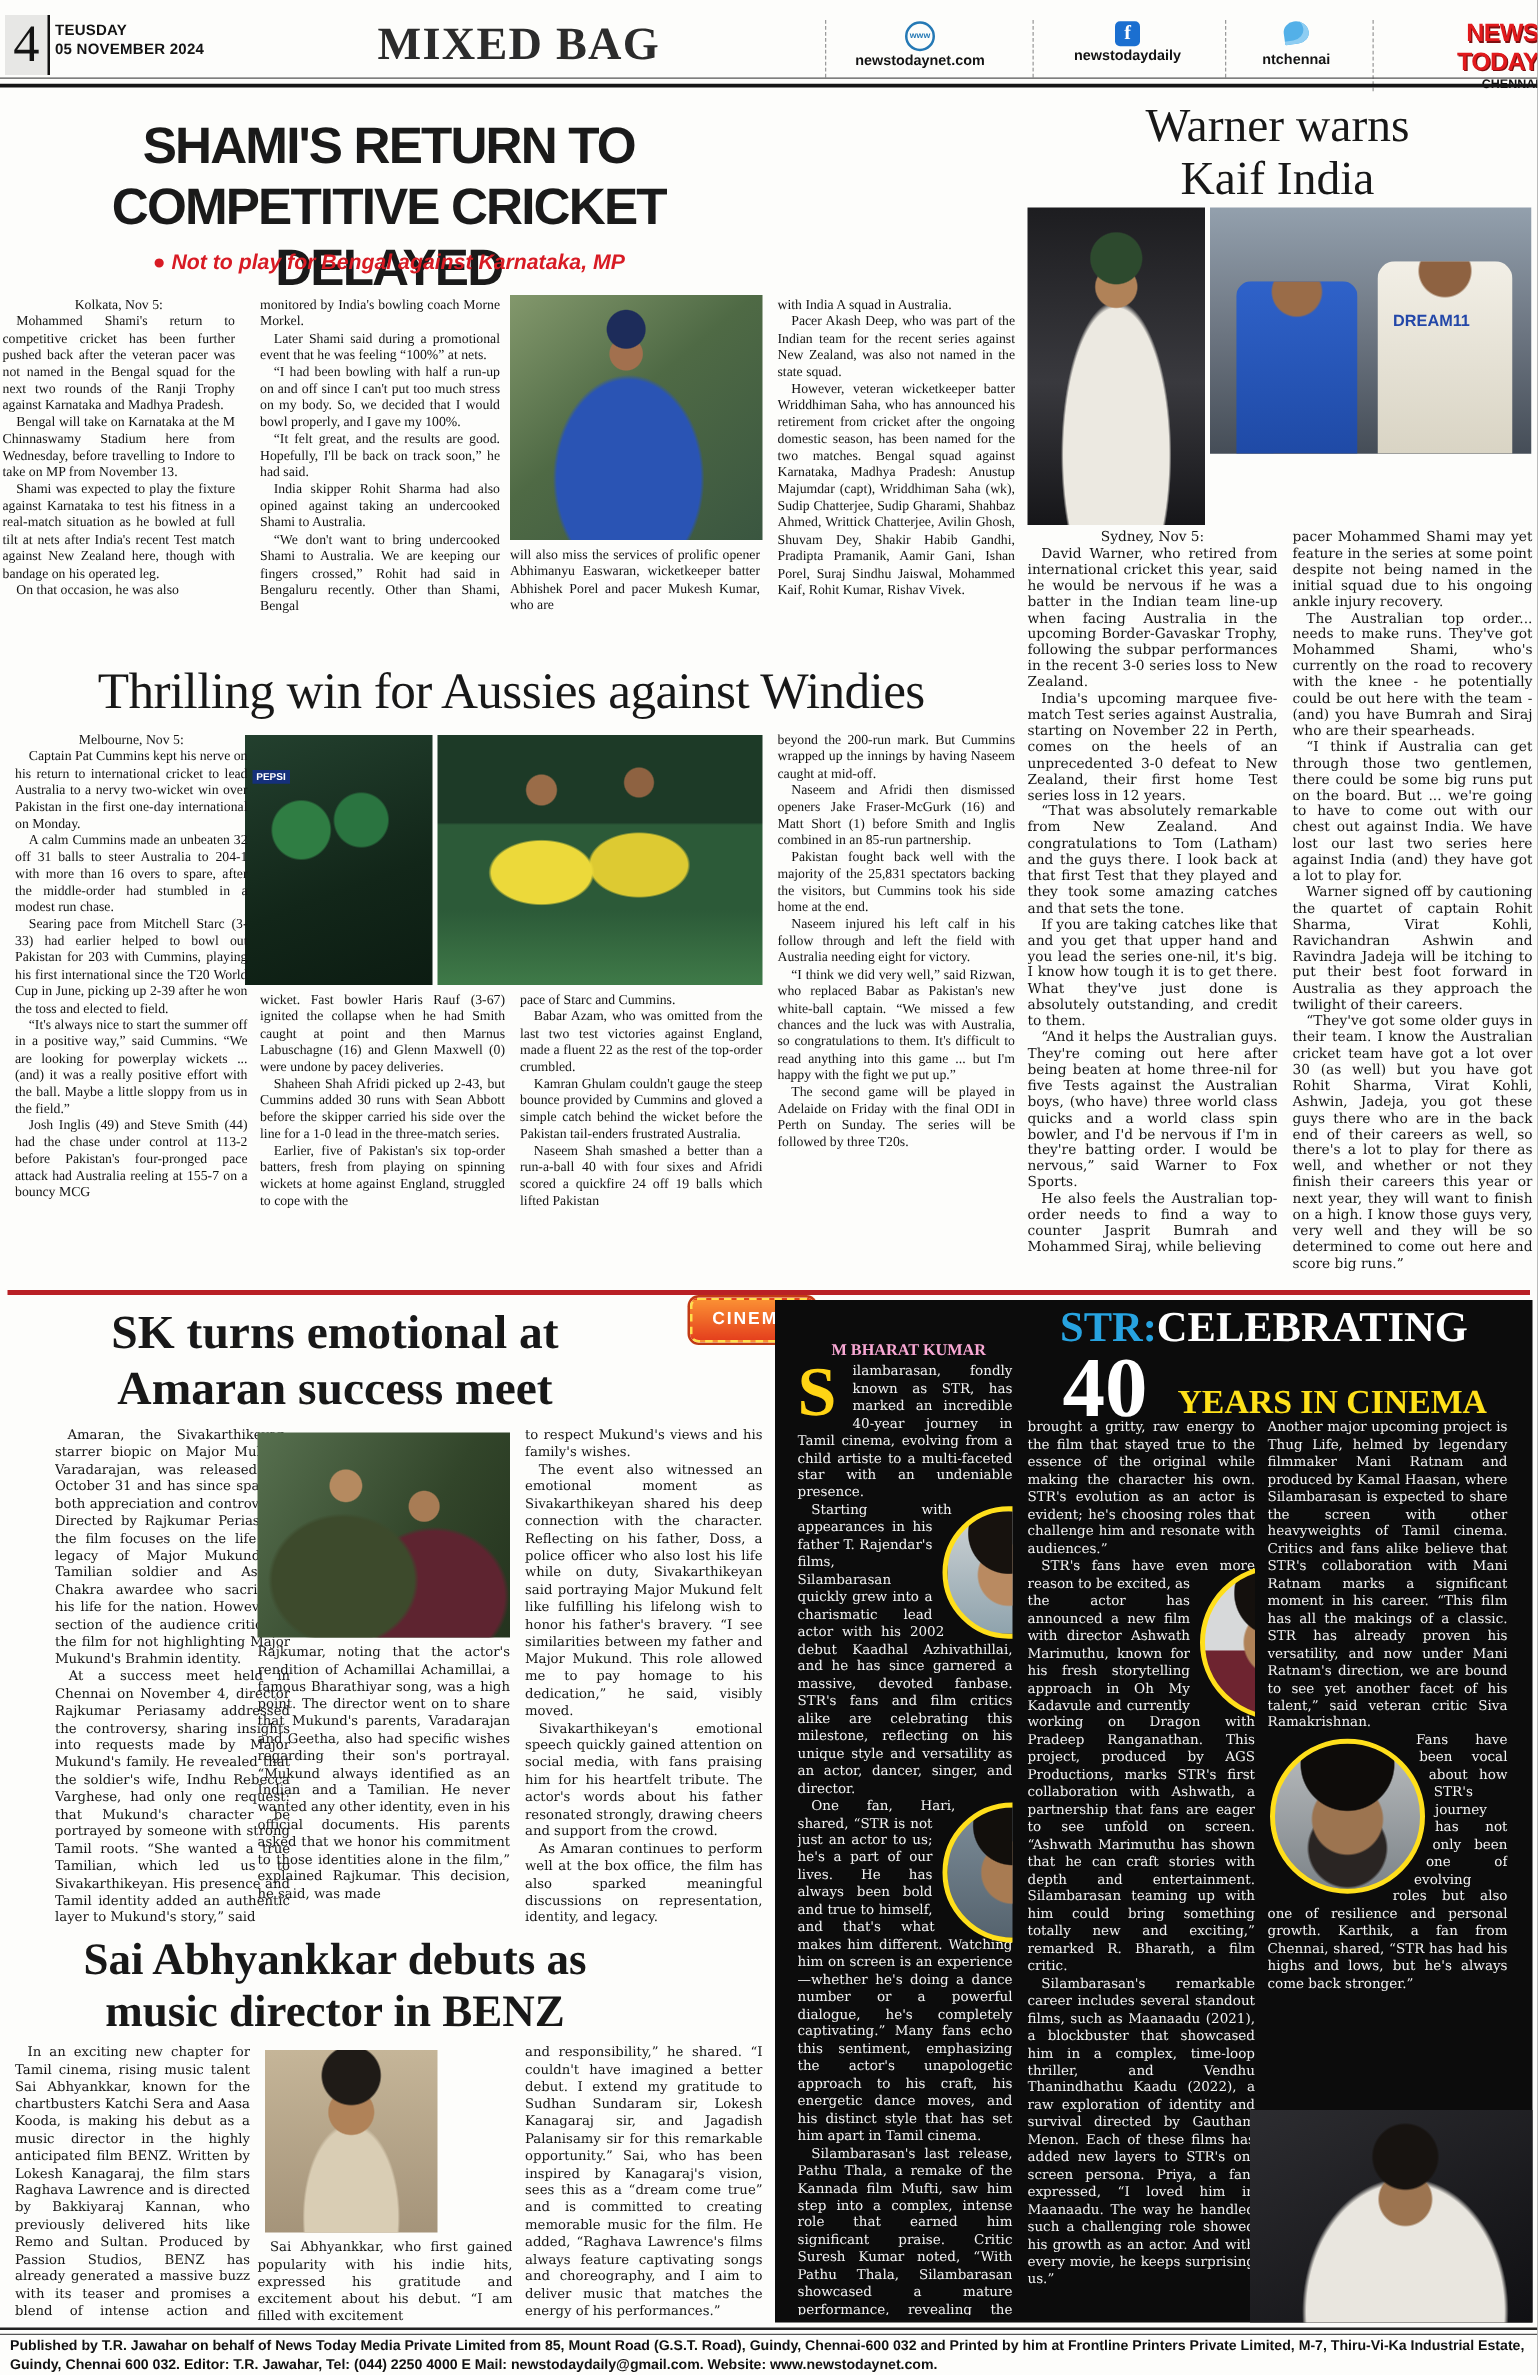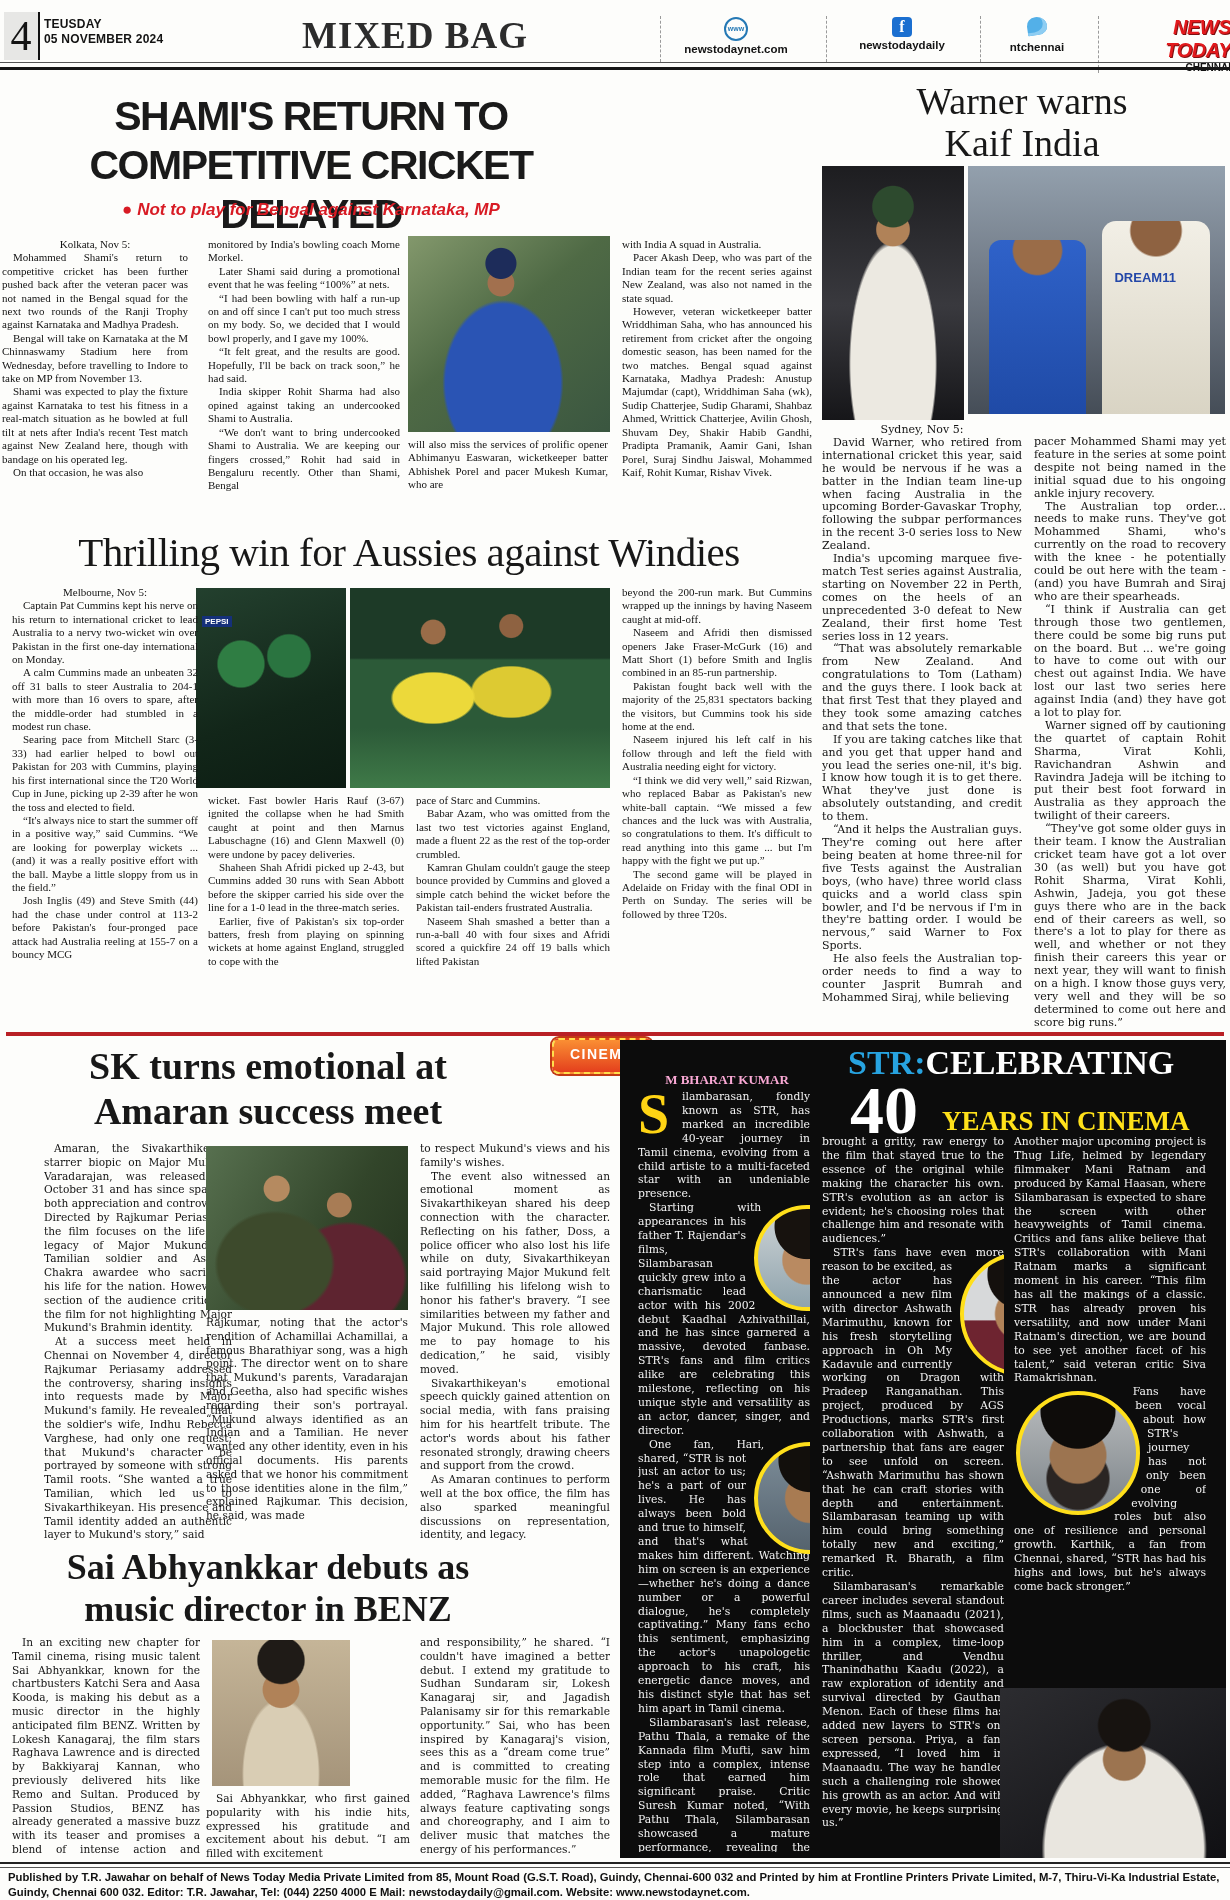--- a/index.html
+++ b/index.html
@@ -16,21 +16,21 @@
   .social{top:16px;width:150px;height:46px;text-align:center;border-left:1px dashed #9a9a9a;}
   .social .ic{display:inline-block;margin-top:1px;}
   .social .lbl{display:block;font-family:"Liberation Sans",sans-serif;font-weight:bold;font-size:11.5px;margin-top:2px;}
   .globe{width:20px;height:20px;border-radius:50%;border:2px solid #2579b5;color:#2579b5;
          font-family:"Liberation Sans",sans-serif;font-size:7px;font-weight:bold;line-height:20px;}
   .fb{width:20px;height:20px;border-radius:4px;background:#1b6fd0;color:#fff;font-family:"Liberation Serif",serif;
       font-weight:bold;font-size:16px;line-height:20px;}
   .tw{width:20px;height:18px;background:#53b0e8;border-radius:60% 70% 60% 5%;transform:rotate(-8deg);
       box-shadow:inset -4px -3px 0 #8ecdf2;}
   #brand{left:1098px;top:16px;width:126px;text-align:right;}
-  #brand .nt{font-family:"Liberation Sans",sans-serif;font-weight:bold;font-style:italic;font-size:20px;
+  #brand .nt{font-family:"Liberation Sans",sans-serif;font-weight:bold;font-size:20px;
              color:#e21a1d;letter-spacing:-.5px;text-shadow:1px 1px 0 #7e0f10;}
   #brand .city{font-family:"Liberation Sans",sans-serif;font-weight:bold;font-size:10px;color:#111;}
   #headrule{left:0;top:62px;width:1230px;height:4px;border-top:1px solid #555;border-bottom:3px solid #161616;}
   
   .hl-sans{font-family:"Liberation Sans",sans-serif;font-weight:bold;color:#1a1a1a;letter-spacing:-1.5px;text-align:center;}
   .hl-serif{font-family:"Liberation Serif",serif;color:#181818;text-align:center;}
   #shami-hl{left:8px;top:92px;width:606px;font-size:41px;line-height:49px;}
   #shami-sub{left:8px;top:200px;width:606px;text-align:center;color:#d81b24;font-style:italic;
              font-weight:bold;font-size:17px;font-family:"Liberation Sans",sans-serif;}
   #warner-hl{left:818px;top:80px;width:408px;font-size:38px;line-height:42px;}
@@ -145,36 +145,36 @@
   <div class="abs hl-serif" id="warner-hl">
     <div>Warner warns</div>
     <div>Kaif India</div>
   </div>
   <div class="photo" style="left:822px;top:166px;width:142px;height:254px;
        background:
         radial-gradient(circle at 50% 16%, #2d4a2e 0 9%, transparent 9.5%),
         radial-gradient(circle at 50% 25%, #b08258 0 8%, transparent 8.6%),
         radial-gradient(ellipse at 50% 78%, #ece9e1 0 42%, transparent 44%),
         linear-gradient(180deg,#1d1d20,#39393e 55%,#161619);"></div>
-  <div class="photo" style="left:968px;top:166px;width:257px;height:248px;
+  <div class="photo" style="left:968px;top:166px;width:257px;height:197px;
        background:linear-gradient(180deg,#93a0ad,#6d7682 50%,#454d57);">
     <div style="position:absolute;left:8%;top:30%;width:38%;height:70%;background:radial-gradient(circle at 50% 6%,#9a6c48 0 14%,transparent 15%),linear-gradient(#2f62c9,#1f4aa6);border-radius:12px 12px 0 0;"></div>
     <div style="position:absolute;left:52%;top:22%;width:42%;height:78%;background:radial-gradient(circle at 50% 5%,#8e6241 0 13%,transparent 14%),linear-gradient(#f2efe6,#d9d4c4);border-radius:14px 14px 0 0;"></div>
     <span style="left:57%;top:42%;color:#2347a8;font-size:13px;">DREAM11</span>
   </div>
   <div class="col wcol" style="left:822px;top:424px;width:200px;height:632px;">
     <p class="dl">Sydney, Nov 5:</p>
     <p>David Warner, who retired from international cricket this year, said he would be nervous if he was a batter in the Indian team line-up when facing Australia in the upcoming Border-Gavaskar Trophy, following the subpar performances in the recent 3-0 series loss to New Zealand.</p>
     <p>India's upcoming marquee five-match Test series against Australia, starting on November 22 in Perth, comes on the heels of an unprecedented 3-0 defeat to New Zealand, their first home Test series loss in 12 years.</p>
     <p>“That was absolutely remarkable from New Zealand. And congratulations to Tom (Latham) and the guys there. I look back at that first Test that they played and they took some amazing catches and that sets the tone.</p>
     <p>If you are taking catches like that and you get that upper hand and you lead the series one-nil, it's big. I know how tough it is to get there. What they've just done is absolutely outstanding, and credit to them.</p>
     <p>“And it helps the Australian guys. They're coming out here after being beaten at home three-nil for five Tests against the Australian boys, (who have) three world class quicks and a world class spin bowler, and I'd be nervous if I'm in they're batting order. I would be nervous,” said Warner to Fox Sports.</p>
     <p>He also feels the Australian top-order needs to find a way to counter Jasprit Bumrah and Mohammed Siraj, while believing</p>
   </div>
-  <div class="col wcol" style="left:1034px;top:436px;width:192px;height:632px;">
+  <div class="col wcol" style="left:1034px;top:424px;width:192px;height:632px;">
     <p style="text-indent:0;">pacer Mohammed Shami may yet feature in the series at some point despite not being named in the initial squad due to his ongoing ankle injury recovery.</p>
     <p>The Australian top order... needs to make runs. They've got Mohammed Shami, who's currently on the road to recovery with the knee - he potentially could be out here with the team - (and) you have Bumrah and Siraj who are their spearheads.</p>
     <p>“I think if Australia can get through those two gentlemen, there could be some big runs put on the board. But ... we're going to have to come out with our chest out against India. We have lost our last two series here against India (and) they have got a lot to play for.</p>
     <p>Warner signed off by cautioning the quartet of captain Rohit Sharma, Virat Kohli, Ravichandran Ashwin and Ravindra Jadeja will be itching to put their best foot forward in Australia as they approach the twilight of their careers.</p>
     <p>“They've got some older guys in their team. I know the Australian cricket team have got a lot over 30 (as well) but you have got Rohit Sharma, Virat Kohli, Ashwin, Jadeja, you got these guys there who are in the back end of their careers as well, so there's a lot to play for there as well, and whether or not they finish their careers this year or next year, they will want to finish on a high. I know those guys very, very well and they will be so determined to come out here and score big runs.”</p>
   </div>
 
   <div class="abs hl-serif" id="thrill-hl">Thrilling win for Aussies against Windies</div>
   <div class="photo" style="left:196px;top:588px;width:150px;height:200px;
        background:

